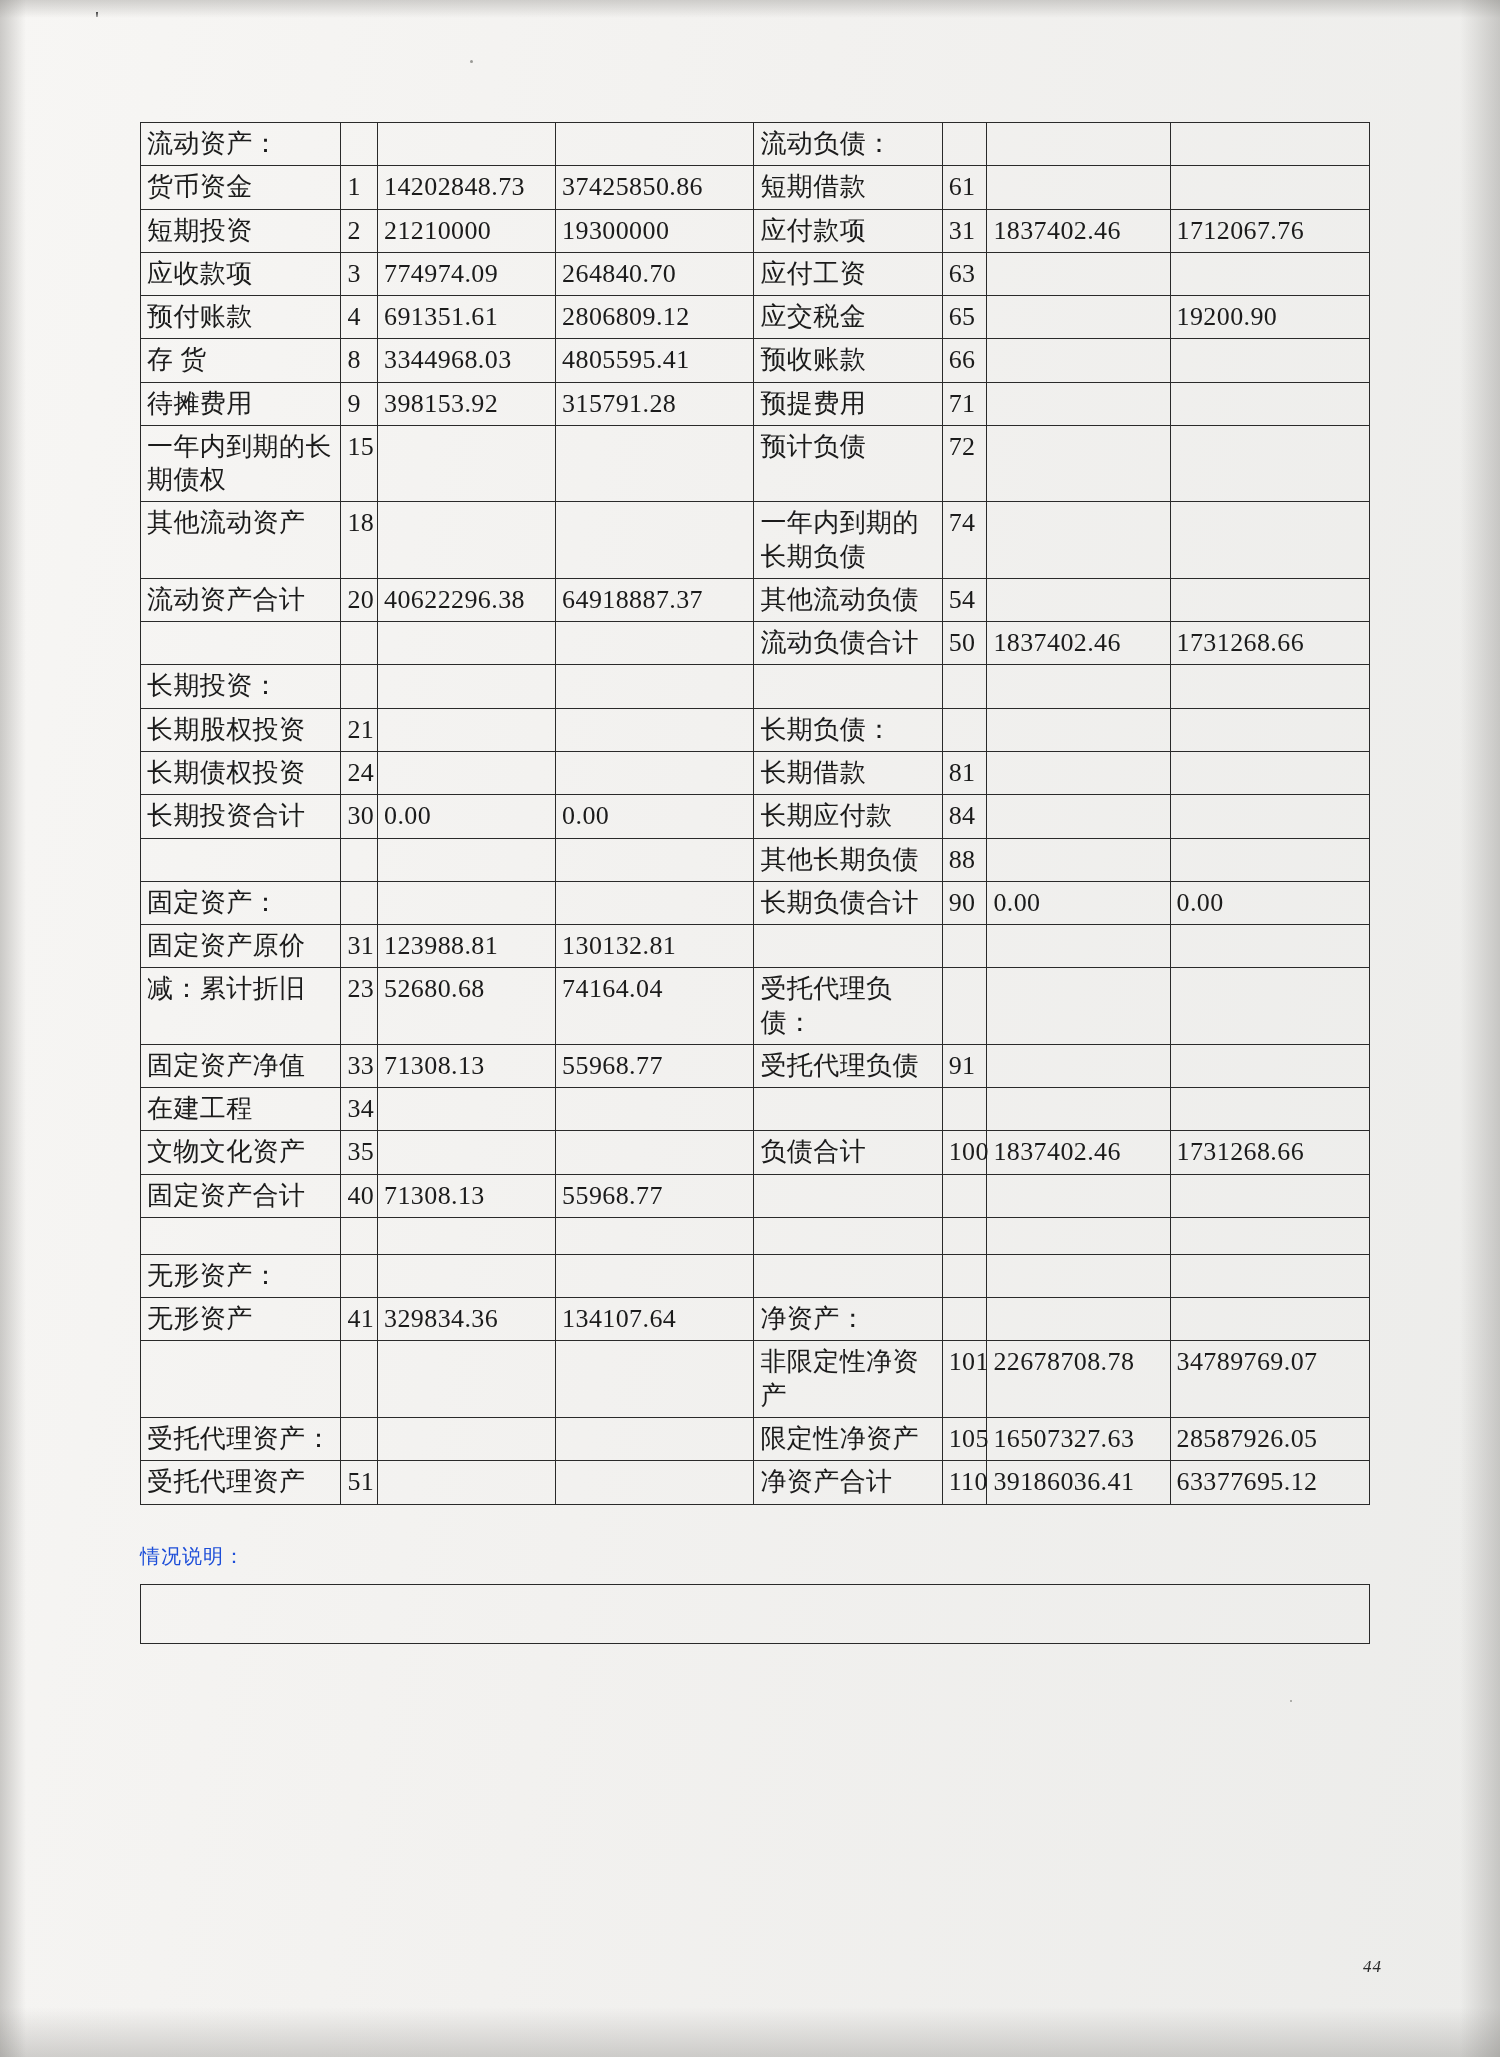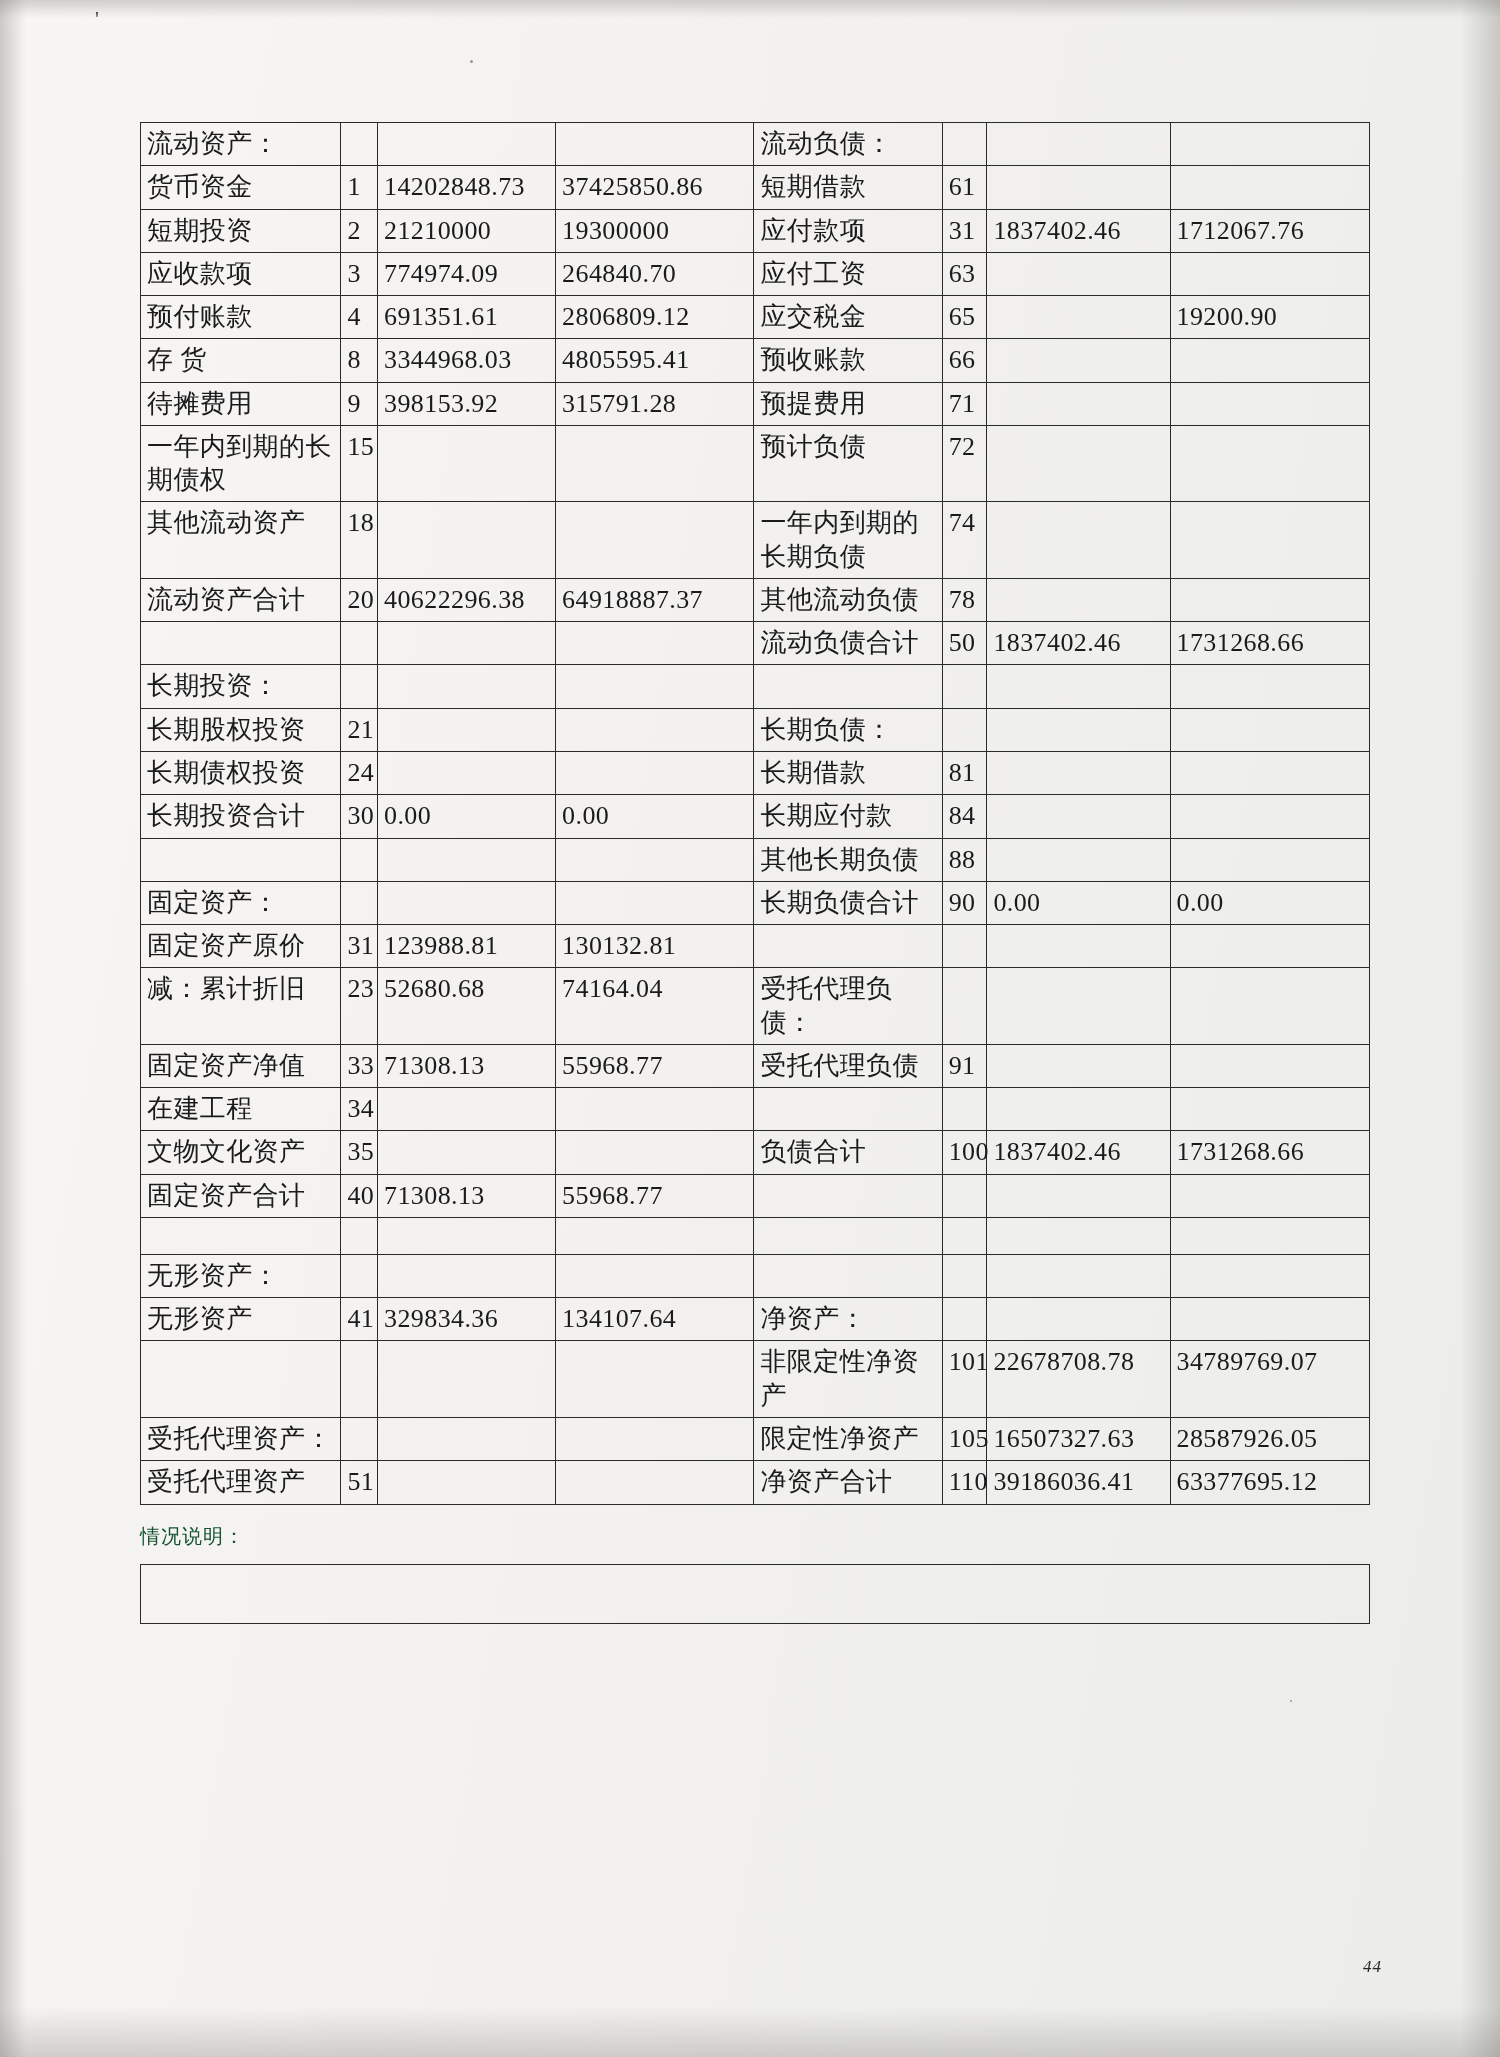--- a/index.html
+++ b/index.html
@@ -66,24 +66,24 @@
   .c-label { width: 197px; }
   .c-code  { width: 36px; }
   .c-v1    { width: 175px; }
   .c-v2    { width: 195px; }
   .c-label2{ width: 185px; }
   .c-code2 { width: 44px; }
   .c-v3    { width: 180px; }
   .c-v4    { width: 196px; }
 
   .note-label {
-    margin-top: 18px;
+    margin-top: 38px;
     font-size: 20px;
     letter-spacing: 1px;
-    color: #14532d;
+    color: #1d4ed8;
   }
   .note-box {
     margin-top: 14px;
     width: 1228px;
     height: 58px;
     border: 1.3px solid #2a2a2a;
     background: transparent;
   }
   .page-number {
     position: absolute;
@@ -248,21 +248,21 @@
           <td class="code">74</td>
           <td class="num"></td>
           <td class="num"></td>
         </tr>
         <tr>
           <td>流动资产合计</td>
           <td class="code">20</td>
           <td class="num">40622296.38</td>
           <td class="num">64918887.37</td>
           <td>其他流动负债</td>
-          <td class="code">78</td>
+          <td class="code">54</td>
           <td class="num"></td>
           <td class="num"></td>
         </tr>
         <tr>
           <td></td>
           <td class="code"></td>
           <td class="num"></td>
           <td class="num"></td>
           <td>流动负债合计</td>
           <td class="code">50</td>

